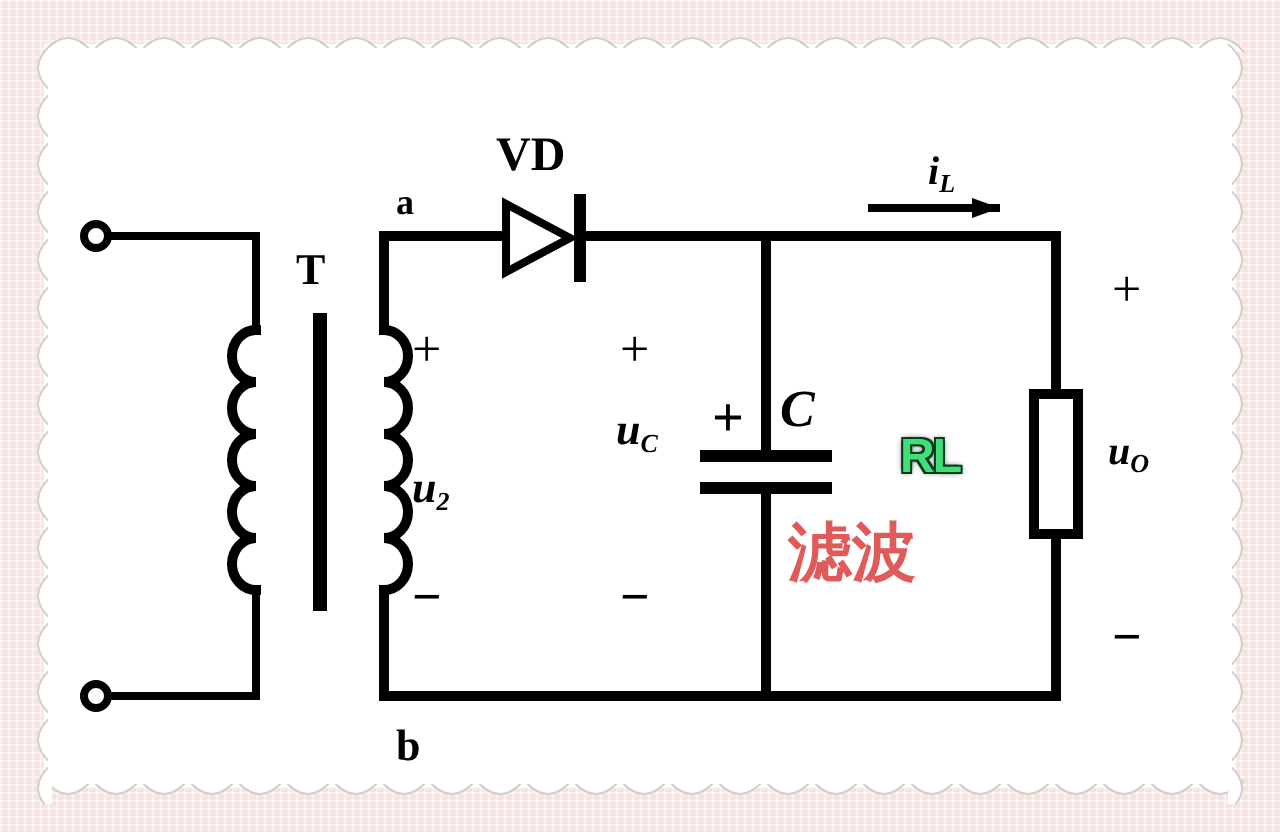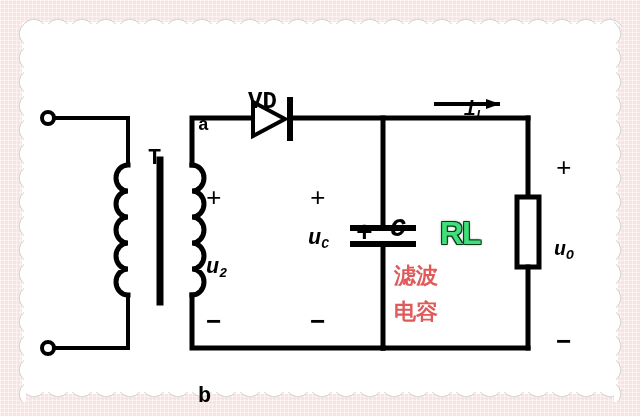--- a/index.html
+++ b/index.html
@@ -12,37 +12,36 @@
     background-size: 4px 4px;
     position: relative;
     font-family: "Liberation Serif", serif;
   }
   .frame {
     position: absolute; left: 14px; top: 14px; width: 612px; height: 388px;
   }
   .diagram { position: absolute; left: 0; top: 0; width: 640px; height: 416px; }
   .lbl {
     position: absolute; color: #000; font-weight: bold; line-height: 1;
-    font-family: Liberation Mono, monospace;
-    margin-top: 24px;
+    font-family: Liberation Serif, serif;
   }
   .ital { font-style: italic; }
   .sub { font-size: 13px; vertical-align: -4px; }
   .rl-label {
-    position: absolute; left: 440px; top: 215px;
+    position: absolute; left: 450px; top: 215px;
     font-family: "Liberation Sans", sans-serif; font-weight: bold;
-    font-size: 32px; color: #3fe07a;
+    font-size: 24px; color: #3fe07a;
     text-shadow: -1px -1px 0 #0a3a1c, 1px -1px 0 #0a3a1c, -1px 1px 0 #0a3a1c, 1px 1px 0 #0a3a1c,
                  0 0 3px #0a3a1c;
     letter-spacing: -1px;
   }
   .cap-note {
     position: absolute; left: 394px; top: 258px; width: 80px;
     font-family: "DejaVu Sans", sans-serif; font-weight: bold;
-    font-size: 22px; line-height: 36px; color: #e05a5a;
+    font-size: 32px; line-height: 36px; color: #e05a5a;
     letter-spacing: 0px;
   }
   .cap-note span { display: block; }
 </style>
 </head>
 <body>
 
 <div class="frame">
   <svg width="612" height="388" viewBox="0 0 612 388">
     <defs>
@@ -129,14 +128,13 @@
 <div class="rl-label">RL</div>
 
 <div class="lbl" style="left:556px; top:132px; font-size:26px; font-weight:normal;">+</div>
 <div class="lbl ital" style="left:554px; top:216px; font-size:20px;">
   <span>u</span><span class="sub">O</span>
 </div>
 <div class="lbl" style="left:556px; top:306px; font-size:26px;">−</div>
 
 <div class="cap-note">
   <span>滤波</span>
-  <span>电容</span>
 </div>
 
 </body></html>

